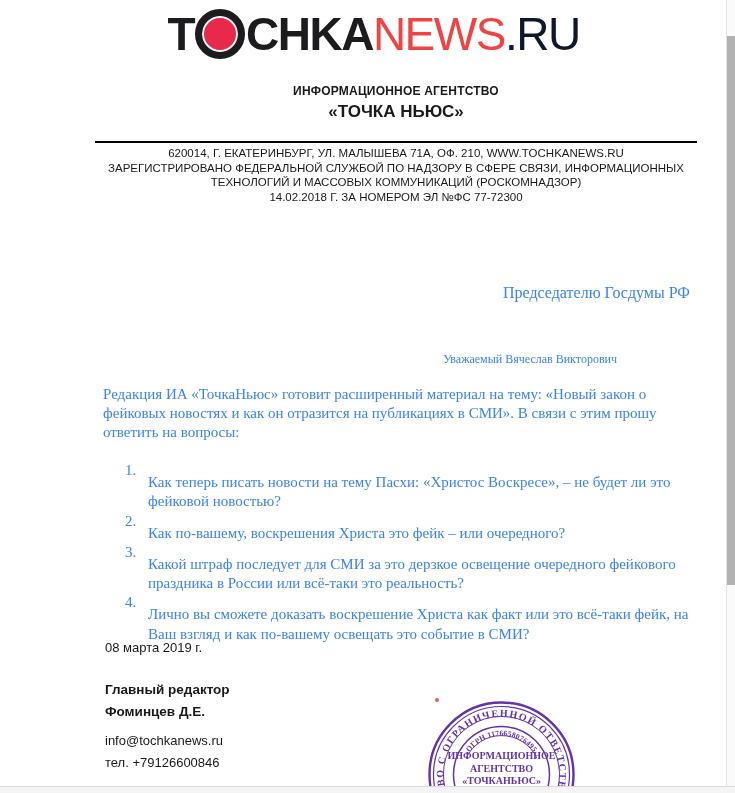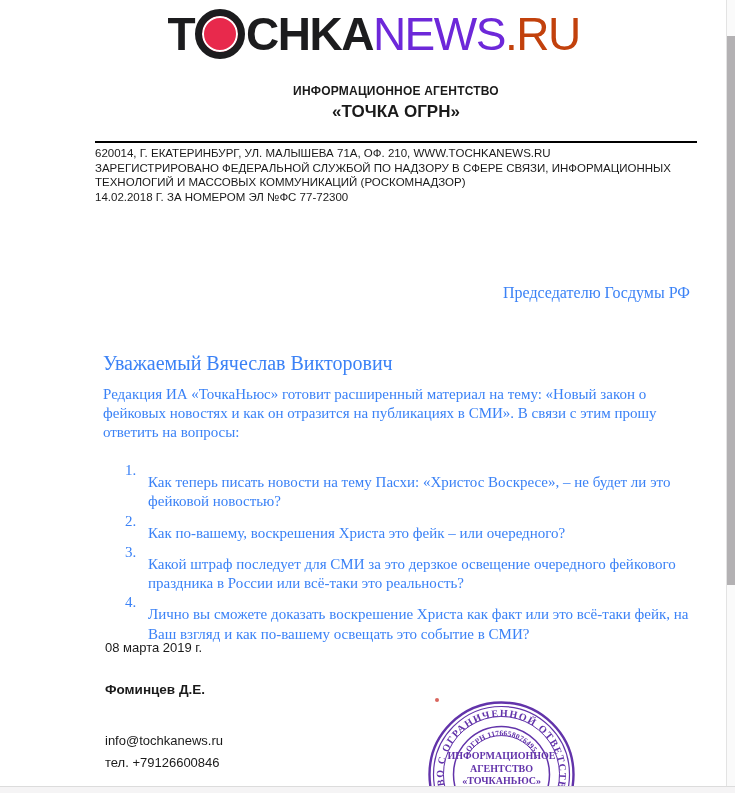--- a/index.html
+++ b/index.html
@@ -13,35 +13,35 @@
     display:flex;align-items:center;justify-content:center;
     font-weight:700;font-size:46px;letter-spacing:-1.5px;line-height:1;
     transform:translateX(10px);white-space:nowrap;
   }
   .lg-black{color:#1c1c1e;}
   .lg-o{
     display:inline-block;width:36px;height:36px;border-radius:50%;
     background:#e8294c;border:7.5px solid #1c1c1e;
     box-shadow:inset 0 0 0 2px #ffffff;margin:0 1px;
   }
-  .lg-gray{color:#6d28d9;font-weight:400;}
-  .lg-red{color:#c2410c;font-weight:400;}
+  .lg-gray{color:#ef4444;font-weight:400;}
+  .lg-red{color:#0f172a;font-weight:400;}
   
   .lh-title{position:absolute;left:95px;top:84px;width:602px;text-align:center;}
   .lh1{font-size:12px;font-weight:700;letter-spacing:.2px;}
   .lh2{font-size:17px;font-weight:700;margin-top:4px;}
   .divider{position:absolute;left:95px;top:141px;width:602px;border-top:2px solid #000;}
   .address{
-    position:absolute;left:95px;top:146px;width:602px;text-align:left;
+    position:absolute;left:95px;top:146px;width:602px;text-align:center;
     font-size:11.5px;line-height:14.5px;white-space:nowrap;
   }
   
   .serif{font-family:"Liberation Serif",serif;color:#3b82f6;}
   .recipient{position:absolute;right:45px;top:280px;text-align:right;font-size:16px;line-height:26px;}
-  .salutation{position:absolute;left:103px;top:352px;width:587px;text-align:left;padding-right:73px;box-sizing:border-box;font-size:20px;}
+  .salutation{position:absolute;left:103px;top:352px;width:587px;text-align:right;padding-right:73px;box-sizing:border-box;font-size:12px;}
   .intro{position:absolute;left:103px;top:385px;width:590px;font-size:15px;line-height:19px;}
   .questions{position:absolute;left:103px;top:461px;width:592px;font-size:15px;line-height:19.3px;}
   .q-row{display:flex;}
   .q-num{width:23px;margin-left:22px;flex:none;}
   .q-text{flex:1;margin-top:12px;}
   
   .date{position:absolute;left:105px;top:640px;font-size:13px;}
   .signature{position:absolute;left:105px;top:679px;font-size:13.5px;font-weight:700;line-height:22px;}
   .contacts{position:absolute;left:105px;top:730px;font-size:13px;line-height:22px;}
   
@@ -71,21 +71,21 @@
   <div class="logo">
     <span class="lg-black">T</span>
       <span class="lg-o"></span>
       <span class="lg-black">CHKA</span>
       <span class="lg-gray">NEWS</span>
       <span class="lg-red">.RU</span>
   </div>
 
   <div class="lh-title">
     <div class="lh1">ИНФОРМАЦИОННОЕ АГЕНТСТВО</div>
-    <div class="lh2">«ТОЧКА ОГРН»</div>
+    <div class="lh2">«ТОЧКА НЬЮС»</div>
   </div>
 
   <div class="divider"></div>
 
   <div class="address">
     <div>620014, Г. ЕКАТЕРИНБУРГ, УЛ. МАЛЫШЕВА 71А, ОФ. 210, WWW.TOCHKANEWS.RU</div>
     <div>ЗАРЕГИСТРИРОВАНО ФЕДЕРАЛЬНОЙ СЛУЖБОЙ ПО НАДЗОРУ В СФЕРЕ СВЯЗИ, ИНФОРМАЦИОННЫХ</div>
     <div>ТЕХНОЛОГИЙ И МАССОВЫХ КОММУНИКАЦИЙ (РОСКОМНАДЗОР)</div>
     <div>14.02.2018 Г. ЗА НОМЕРОМ ЭЛ №ФС 77-72300</div>
   </div>
@@ -113,20 +113,21 @@
     </div>
     <div class="q-row">
       <span class="q-num">4.</span>
       <span class="q-text">Лично вы сможете доказать воскрешение Христа как факт или это всё-таки фейк, на Ваш взгляд и как по-вашему освещать это событие в СМИ?</span>
     </div>
   </div>
 
   <div class="date">08 марта 2019 г.</div>
 
   <div class="signature">
+    <div>Главный редактор</div>
     <div>Фоминцев Д.Е.</div>
   </div>
 
   <div class="contacts">
     <div>info@tochkanews.ru</div>
     <div>тел. +79126600846</div>
   </div>
 
   <span class="ink-dot"></span>
 

